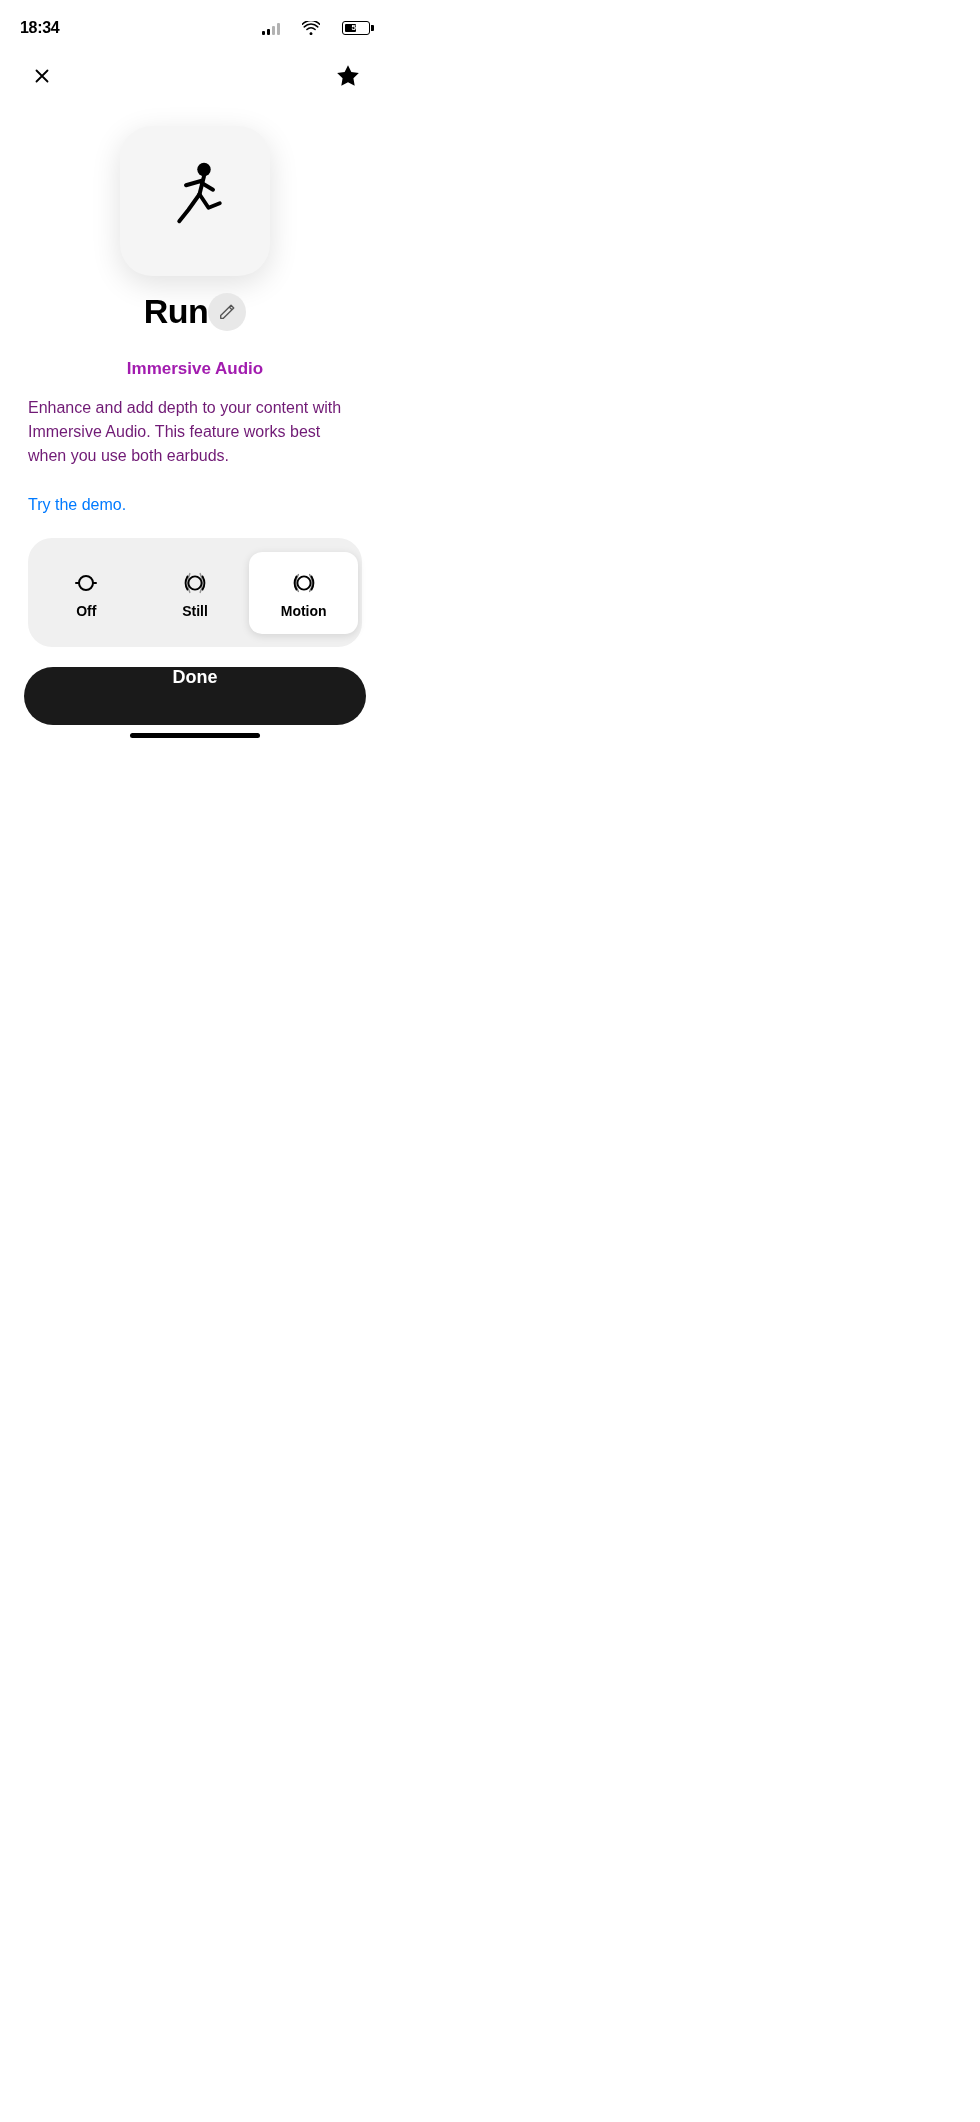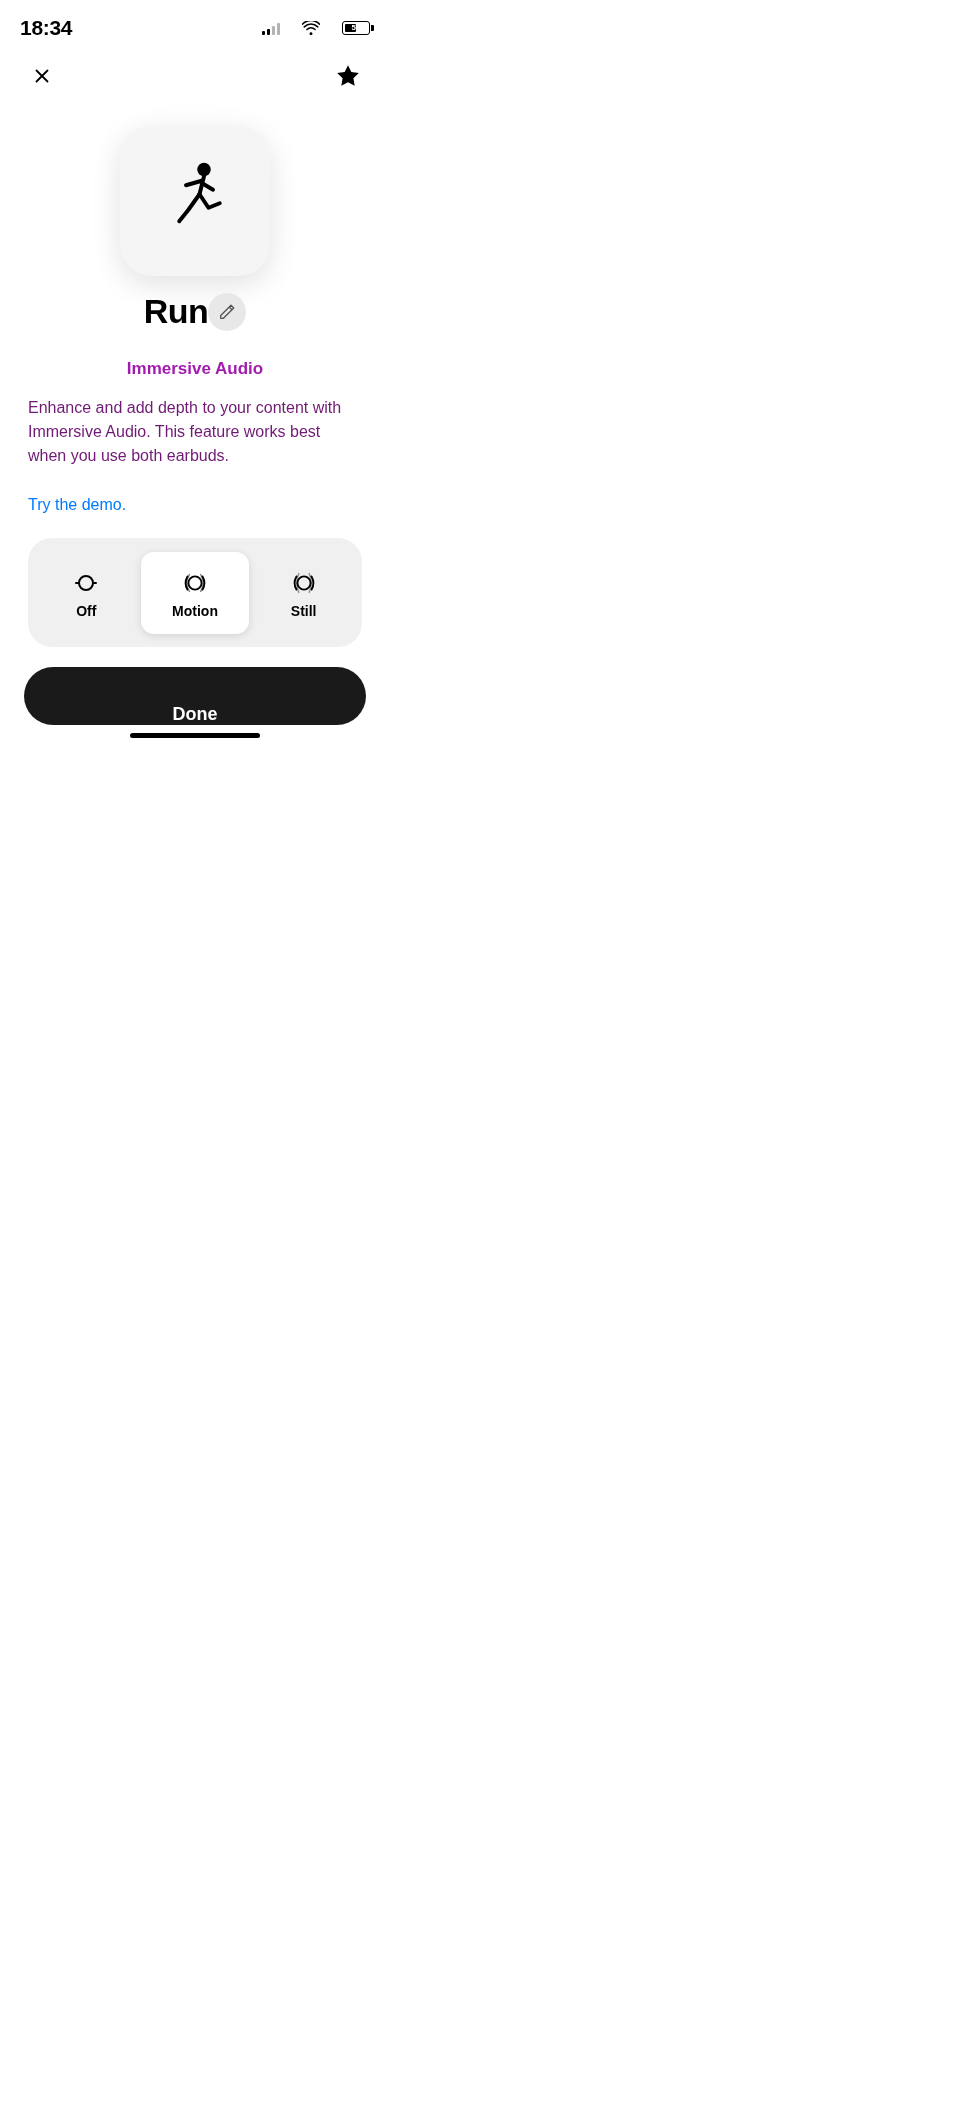--- a/index.html
+++ b/index.html
@@ -21,21 +21,21 @@
     
     .status-bar {
       display: flex;
       justify-content: space-between;
       align-items: center;
       padding: 14px 20px 8px;
       height: 50px;
     }
 
     .status-time {
-      font-size: 21px;
+      font-size: 16px;
       font-weight: 600;
       color: #000;
       letter-spacing: -0.3px;
     }
 
     .status-icons {
       display: flex;
       align-items: center;
       gap: 22px;
     }
@@ -277,21 +277,21 @@
       margin-bottom: 32px;
     }
 
     
     .done-btn {
       width: 100%;
       height: 58px;
       background: #1a1a1a;
       border-radius: 30px;
       display: flex;
-      align-items: flex-end;
+      align-items: flex-start;
       justify-content: center;
       cursor: pointer;
       margin-bottom: 0;
     }
 
     .done-btn-label {
       font-size: 18px;
       font-weight: 600;
       color: #ffffff;
     }
@@ -415,54 +415,54 @@
         <svg width="30" height="28" viewBox="0 0 30 28" fill="none">
 
           <circle cx="15" cy="14" r="7" stroke="#000" stroke-width="2" fill="none"></circle>
           <line x1="5" y1="14" x2="8" y2="14" stroke="#000" stroke-width="2" stroke-linecap="round"></line>
           <line x1="22" y1="14" x2="25" y2="14" stroke="#000" stroke-width="2" stroke-linecap="round"></line>
         </svg>
       </div>
       <span class="toggle-option-label">Off</span>
     </div>
 
+    <div class="toggle-option">
+      <div class="option-icon">
+        <svg width="34" height="32" viewBox="0 0 34 32" fill="none">
+
+          <circle cx="17" cy="16" r="7" stroke="#000" stroke-width="2" fill="none"></circle>
+
+          <path d="M9 9 Q5 16 9 23" stroke="#000" stroke-width="2" fill="none" stroke-linecap="round"></path>
+
+          <path d="M25 9 Q29 16 25 23" stroke="#000" stroke-width="2" fill="none" stroke-linecap="round"></path>
+
+          <path d="M11.5 6 Q7 16 11.5 26" stroke="#000" stroke-width="1.5" fill="none" stroke-linecap="round" opacity="0.4"></path>
+
+          <path d="M22.5 6 Q27 16 22.5 26" stroke="#000" stroke-width="1.5" fill="none" stroke-linecap="round" opacity="0.4"></path>
+        </svg>
+      </div>
+      <span class="toggle-option-label">Still</span>
+    </div>
+
     <div class="toggle-option active">
       <div class="option-icon">
         <svg width="34" height="32" viewBox="0 0 34 32" fill="none">
 
           <circle cx="17" cy="16" r="7" stroke="#000" stroke-width="2" fill="none"></circle>
 
           <path d="M9 9 Q5 16 9 23" stroke="#000" stroke-width="2" fill="none" stroke-linecap="round"></path>
           <path d="M11 7 Q5.5 16 11 25" stroke="#000" stroke-width="1.5" fill="none" stroke-linecap="round" opacity="0.5"></path>
 
           <path d="M25 9 Q29 16 25 23" stroke="#000" stroke-width="2" fill="none" stroke-linecap="round"></path>
           <path d="M23 7 Q28.5 16 23 25" stroke="#000" stroke-width="1.5" fill="none" stroke-linecap="round" opacity="0.5"></path>
         </svg>
       </div>
       <span class="toggle-option-label">Motion</span>
     </div>
 
-    <div class="toggle-option">
-      <div class="option-icon">
-        <svg width="34" height="32" viewBox="0 0 34 32" fill="none">
-
-          <circle cx="17" cy="16" r="7" stroke="#000" stroke-width="2" fill="none"></circle>
-
-          <path d="M9 9 Q5 16 9 23" stroke="#000" stroke-width="2" fill="none" stroke-linecap="round"></path>
-
-          <path d="M25 9 Q29 16 25 23" stroke="#000" stroke-width="2" fill="none" stroke-linecap="round"></path>
-
-          <path d="M11.5 6 Q7 16 11.5 26" stroke="#000" stroke-width="1.5" fill="none" stroke-linecap="round" opacity="0.4"></path>
-
-          <path d="M22.5 6 Q27 16 22.5 26" stroke="#000" stroke-width="1.5" fill="none" stroke-linecap="round" opacity="0.4"></path>
-        </svg>
-      </div>
-      <span class="toggle-option-label">Still</span>
-    </div>
-
   </div>
 
 
 </div>
 
 <div class="bottom-section">
   <div class="done-btn">
     <span class="done-btn-label">Done</span>
   </div>
 </div>

